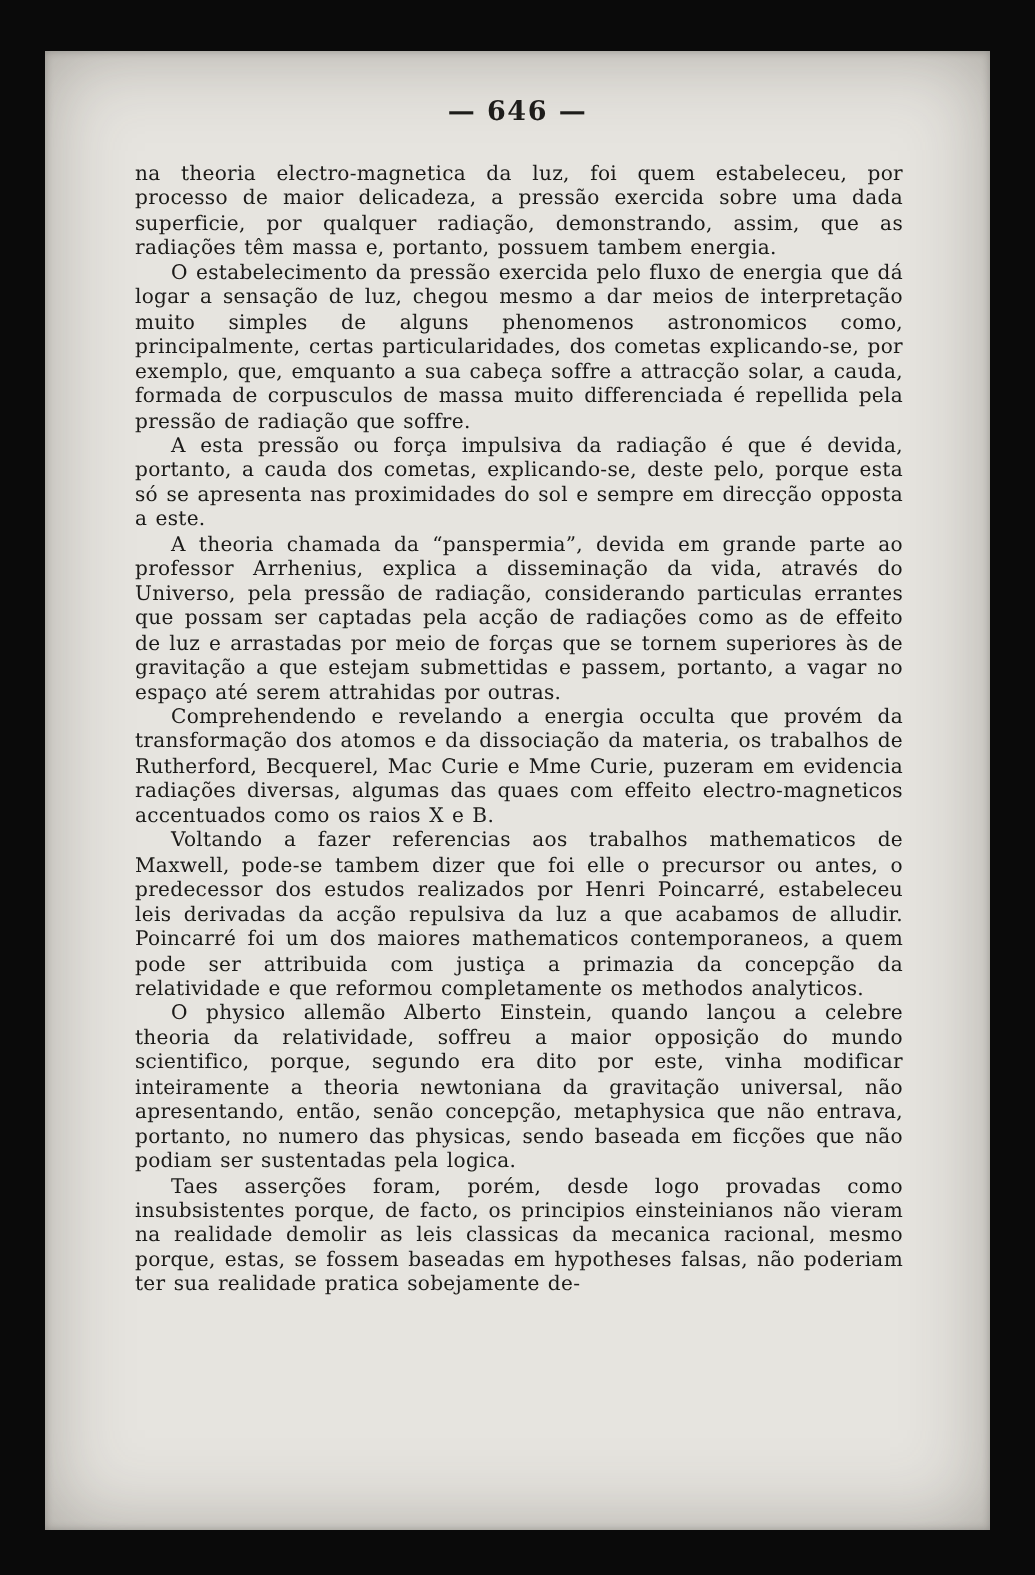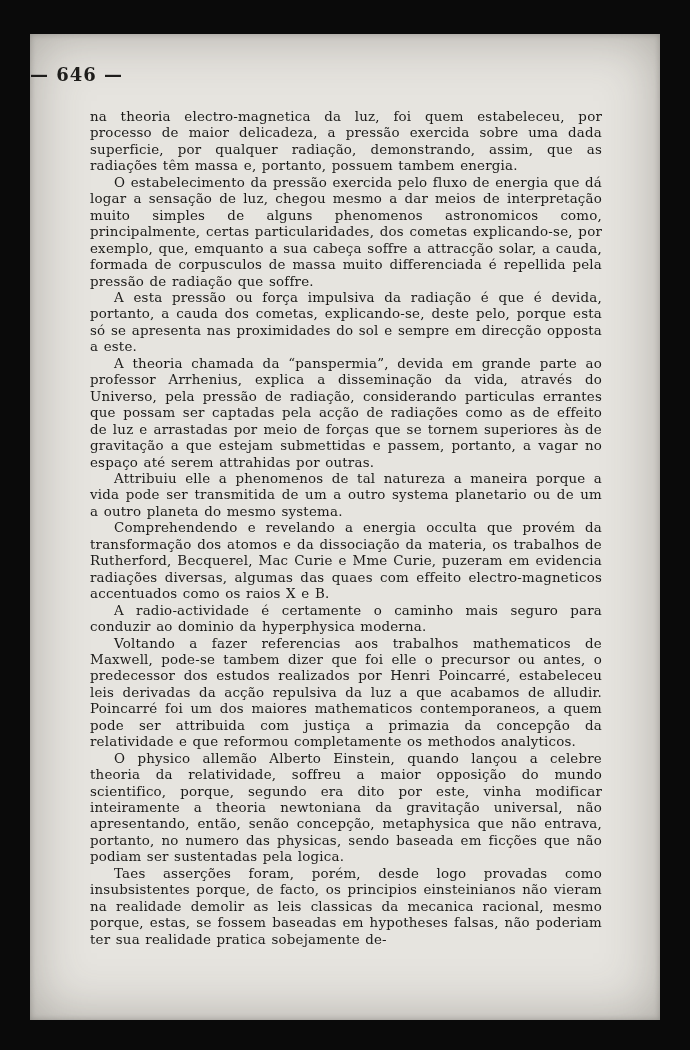--- a/index.html
+++ b/index.html
@@ -24,21 +24,21 @@
     left: 30px;
     top: 34px;
     width: 630px;
     height: 986px;
     background: #e6e4df;
     box-shadow:
       inset 0 0 55px rgba(60,55,45,0.35),
       inset 0 0 6px rgba(0,0,0,0.25);
   }
   .page-number {
-    text-align: left;
+    text-align: center;
     padding-top: 30px;
     font-size: 18px;
     letter-spacing: 1px;
     color: #1e1d1b;
     font-weight: bold;
   }
   .text-block {
     margin: 24px 58px 0 60px;
     color: #1b1a18;
     font-size: 13.4px;
@@ -60,21 +60,19 @@
 <body>
 
 <div class="scan-frame">
   <div class="page">
     <div class="page-number">— 646 —</div>
     <div class="text-block">
       <p class="no-indent">na theoria electro-magnetica da luz, foi quem estabeleceu, por processo de maior delicadeza, a pressão exercida sobre uma dada superficie, por qualquer radiação, demonstrando, assim, que as radiações têm massa e, portanto, possuem tambem energia.</p>
       <p>O estabelecimento da pressão exercida pelo fluxo de energia que dá logar a sensação de luz, chegou mesmo a dar meios de interpretação muito simples de alguns phenomenos astronomicos como, principalmente, certas particularidades, dos cometas explicando-se, por exemplo, que, emquanto a sua cabeça soffre a attracção solar, a cauda, formada de corpusculos de massa muito differenciada é repellida pela pressão de radiação que soffre.</p>
       <p>A esta pressão ou força impulsiva da radiação é que é devida, portanto, a cauda dos cometas, explicando-se, deste pelo, porque esta só se apresenta nas proximidades do sol e sempre em direcção opposta a este.</p>
       <p>A theoria chamada da “panspermia”, devida em grande parte ao professor Arrhenius, explica a disseminação da vida, através do Universo, pela pressão de radiação, considerando particulas errantes que possam ser captadas pela acção de radiações como as de effeito de luz e arrastadas por meio de forças que se tornem superiores às de gravitação a que estejam submettidas e passem, portanto, a vagar no espaço até serem attrahidas por outras.</p>
-      <p>Attribuiu elle a phenomenos de tal natureza a maneira porque a vida pode ser transmitida de um a outro systema planetario ou de um a outro planeta do mesmo systema.</p>
       <p>Comprehendendo e revelando a energia occulta que provém da transformação dos atomos e da dissociação da materia, os trabalhos de Rutherford, Becquerel, Mac Curie e Mme Curie, puzeram em evidencia radiações diversas, algumas das quaes com effeito electro-magneticos accentuados como os raios X e B.</p>
-      <p>A radio-actividade é certamente o caminho mais seguro para conduzir ao dominio da hyperphysica moderna.</p>
       <p>Voltando a fazer referencias aos trabalhos mathematicos de Maxwell, pode-se tambem dizer que foi elle o precursor ou antes, o predecessor dos estudos realizados por Henri Poincarré, estabeleceu leis derivadas da acção repulsiva da luz a que acabamos de alludir. Poincarré foi um dos maiores mathematicos contemporaneos, a quem pode ser attribuida com justiça a primazia da concepção da relatividade e que reformou completamente os methodos analyticos.</p>
       <p>O physico allemão Alberto Einstein, quando lançou a celebre theoria da relatividade, soffreu a maior opposição do mundo scientifico, porque, segundo era dito por este, vinha modificar inteiramente a theoria newtoniana da gravitação universal, não apresentando, então, senão concepção, metaphysica que não entrava, portanto, no numero das physicas, sendo baseada em ficções que não podiam ser sustentadas pela logica.</p>
       <p>Taes asserções foram, porém, desde logo provadas como insubsistentes porque, de facto, os principios einsteinianos não vieram na realidade demolir as leis classicas da mecanica racional, mesmo porque, estas, se fossem baseadas em hypotheses falsas, não poderiam ter sua realidade pratica sobejamente de-</p>
     </div>
   </div>
 </div>
 
 </body></html>

